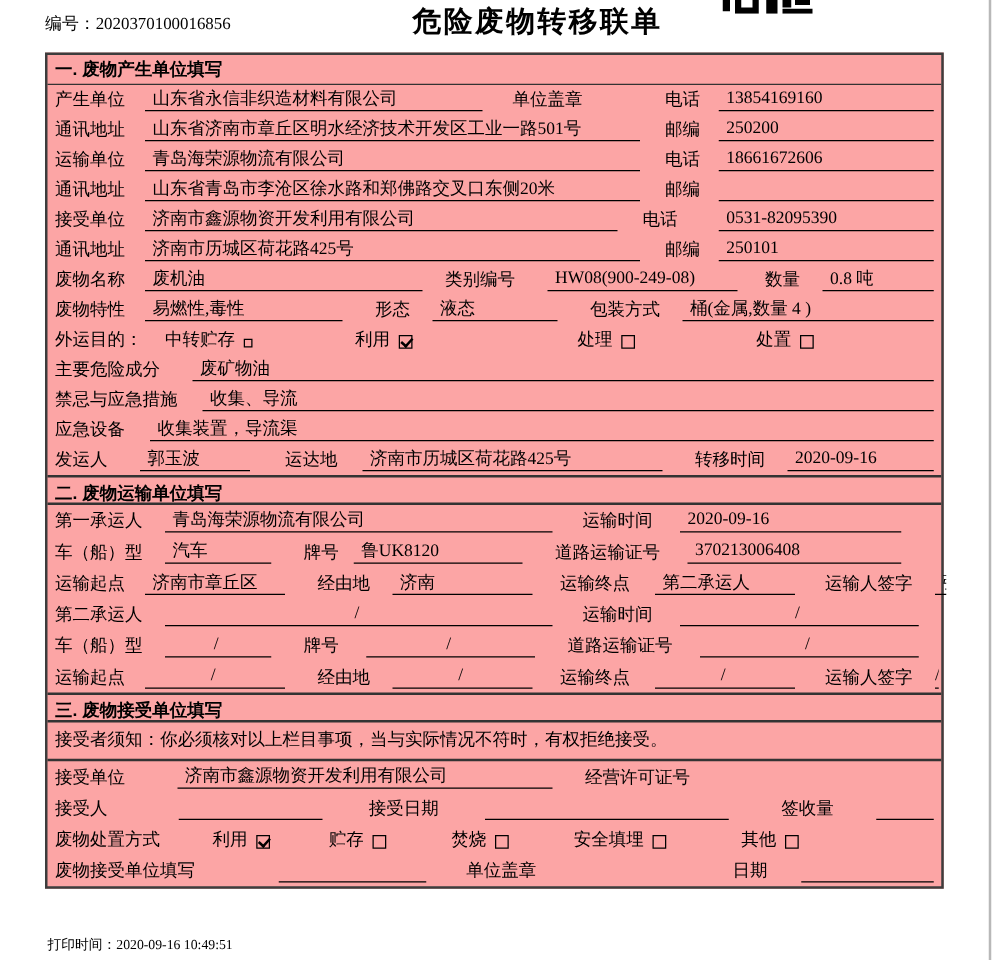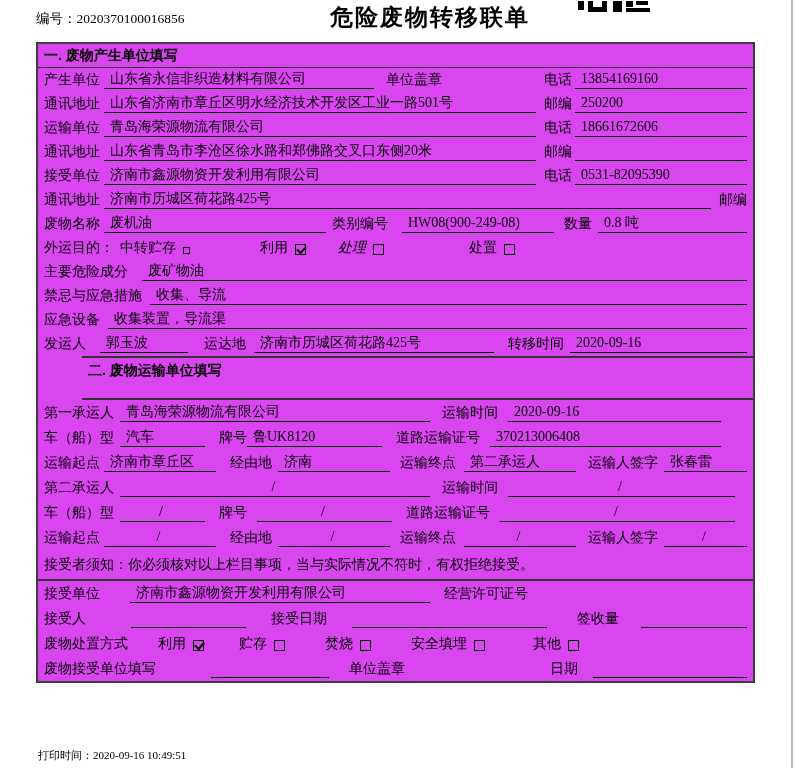--- a/index.html
+++ b/index.html
@@ -10,31 +10,31 @@
     font-family:"Liberation Serif","DejaVu Serif",serif;
     font-size:14px;
   }
   .page-edge { position:absolute; top:0; right:3px; width:2px; height:768px; background:#b8b8b8; }
   .hdr-serial { position:absolute; left:36px; top:10px; font-size:13.5px; white-space:nowrap; }
   .hdr-title  { position:absolute; left:330px; top:2px; font-size:23px; font-weight:bold; letter-spacing:2px; white-space:nowrap; }
   .qr-frag { position:absolute; left:578px; top:0; }
 
   .formbox {
     position:absolute; left:36px; top:42px; width:719px;
-    border:2px solid #3d3d3d; background:#d946ef;
+    border:2px solid #3d3d3d; background:#fca5a5;
   }
   .sec-heading {
     height:24px; line-height:23px; padding:0 6px;
     font-weight:bold; font-size:14px;
     font-family:"Liberation Sans","DejaVu Sans",sans-serif;
   }
-  .sec-heading.mid { height:44px; line-height:24px; border-top:2px solid #333; border-bottom:2px solid #333;margin-left:44px; }
+  .sec-heading.mid { height:24px; line-height:24px; border-top:2px solid #333; border-bottom:2px solid #333; }
   .sec-heading.first { border-bottom:1.5px solid #333; }
   .notice-row { height:31px; line-height:30px; padding:0 6px; border-bottom:2px solid #333; white-space:nowrap; }
-  .row { display:flex; align-items:flex-end; height:24px; padding:0 6px 3px 6px; }
+  .row { display:flex; align-items:flex-end; height:24px; padding:0 6px 3px 6px;gap:12px; }
   .row.h25 { height:25px; }
   .lbl { white-space:nowrap; flex:0 0 auto; }
   .fill {
     border-bottom:1px solid #000; padding:0 3px 0 6px;
     white-space:nowrap; overflow:hidden; min-height:18px; flex:0 0 auto;
   }
   .grow { flex:1 1 auto; }
   .ctr { text-align:center; padding-left:0; }
   .opt { white-space:nowrap; flex:0 0 auto; display:flex; align-items:flex-end; }
   .cb {
@@ -96,50 +96,59 @@
     <span class="lbl">通讯地址</span>
     <span class="fill grow" style="margin-left:4px;">山东省青岛市李沧区徐水路和郑佛路交叉口东侧20米</span>
     <span class="lbl" style="margin-left:8px;">邮编</span>
     <span class="fill" style="width:172px;margin-left:3px;"></span>
   </div>
 
   <div class="row">
     <span class="lbl">接受单位</span>
     <span class="fill grow" style="margin-left:4px;">济南市鑫源物资开发利用有限公司</span>
     <span class="lbl" style="margin-left:8px;">电话</span>
-    <span class="fill" style="width:172px;margin-left:3px;">0531-82095390</span>
+    <span class="fill" style="width:172px;margin-left:21px;">0531-82095390</span>
   </div>
 
   <div class="row">
     <span class="lbl">通讯地址</span>
     <span class="fill grow" style="margin-left:4px;">济南市历城区荷花路425号</span>
     <span class="lbl" style="margin-left:8px;">邮编</span>
+    <span class="fill" style="width:172px;margin-left:3px;">250101</span>
   </div>
 
   <div class="row">
     <span class="lbl">废物名称</span>
     <span class="fill" style="width:222px;margin-left:4px;">废机油</span>
     <span class="lbl" style="margin-left:6px;">类别编号</span>
     <span class="fill" style="width:152px;margin-left:14px;">HW08(900-249-08)</span>
     <span class="lbl" style="margin-left:10px;">数量</span>
     <span class="fill grow" style="margin-left:6px;">0.8 吨</span>
   </div>
 
+  <div class="row">
+    <span class="lbl">废物特性</span>
+    <span class="fill" style="width:158px;margin-left:4px;">易燃性,毒性</span>
+    <span class="lbl" style="margin-left:14px;">形态</span>
+    <span class="fill" style="width:100px;margin-left:6px;">液态</span>
+    <span class="lbl" style="margin-left:14px;">包装方式</span>
+    <span class="fill grow" style="margin-left:6px;">桶(金属,数量 4 )</span>
+  </div>
 
   <div class="row">
     <span class="lbl">外运目的：</span>
     <span class="opt" style="margin-left:6px;">
       <span class="lbl">中转贮存</span>
       <span class="cb sm"></span>
     </span>
     <span class="opt" style="margin-left:70px;">
       <span class="lbl">利用</span>
       <span class="cb checked"></span>
     </span>
-    <span class="opt" style="margin-left:32px;font-style:italic;">
+    <span class="opt" style="margin-left:120px;">
       <span class="lbl">处理</span>
       <span class="cb"></span>
     </span>
     <span class="opt" style="margin-left:85px;">
       <span class="lbl">处置</span>
       <span class="cb"></span>
     </span>
   </div>
 
   <div class="row">
@@ -215,20 +224,21 @@
     <span class="lbl">运输起点</span>
     <span class="fill ctr" style="width:112px;margin-left:4px;">/</span>
     <span class="lbl" style="margin-left:14px;">经由地</span>
     <span class="fill ctr" style="width:112px;margin-left:6px;">/</span>
     <span class="lbl" style="margin-left:10px;">运输终点</span>
     <span class="fill ctr" style="width:112px;margin-left:8px;">/</span>
     <span class="lbl" style="margin-left:12px;">运输人签字</span>
     <span class="fill grow ctr" style="margin-left:6px;">/</span>
   </div>
 
+  <div class="sec-heading mid">三. 废物接受单位填写</div>
   <div class="notice-row">接受者须知：你必须核对以上栏目事项，当与实际情况不符时，有权拒绝接受。</div>
 
   <div class="row h25">
     <span class="lbl">接受单位</span>
     <span class="fill" style="width:300px;margin-left:30px;">济南市鑫源物资开发利用有限公司</span>
     <span class="lbl" style="margin-left:14px;">经营许可证号</span>
   </div>
 
   <div class="row h25">
     <span class="lbl">接受人</span>

